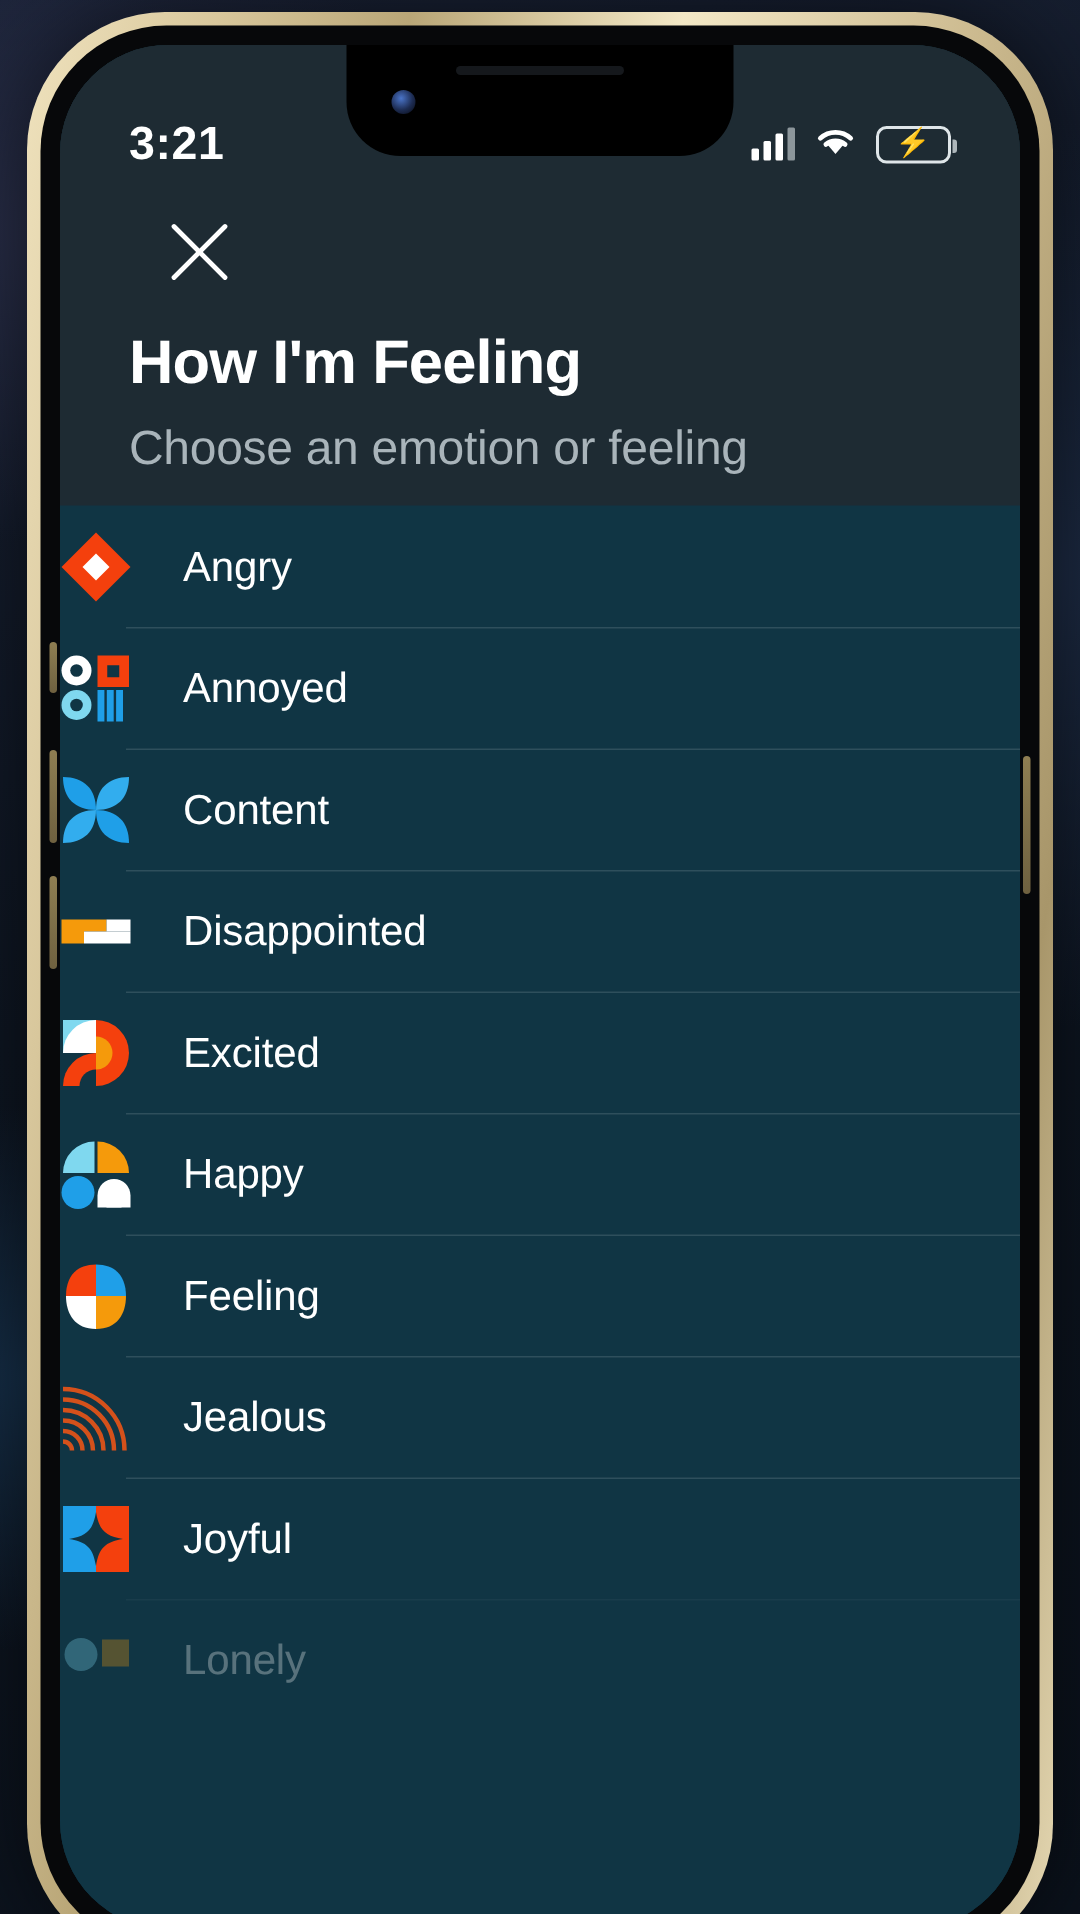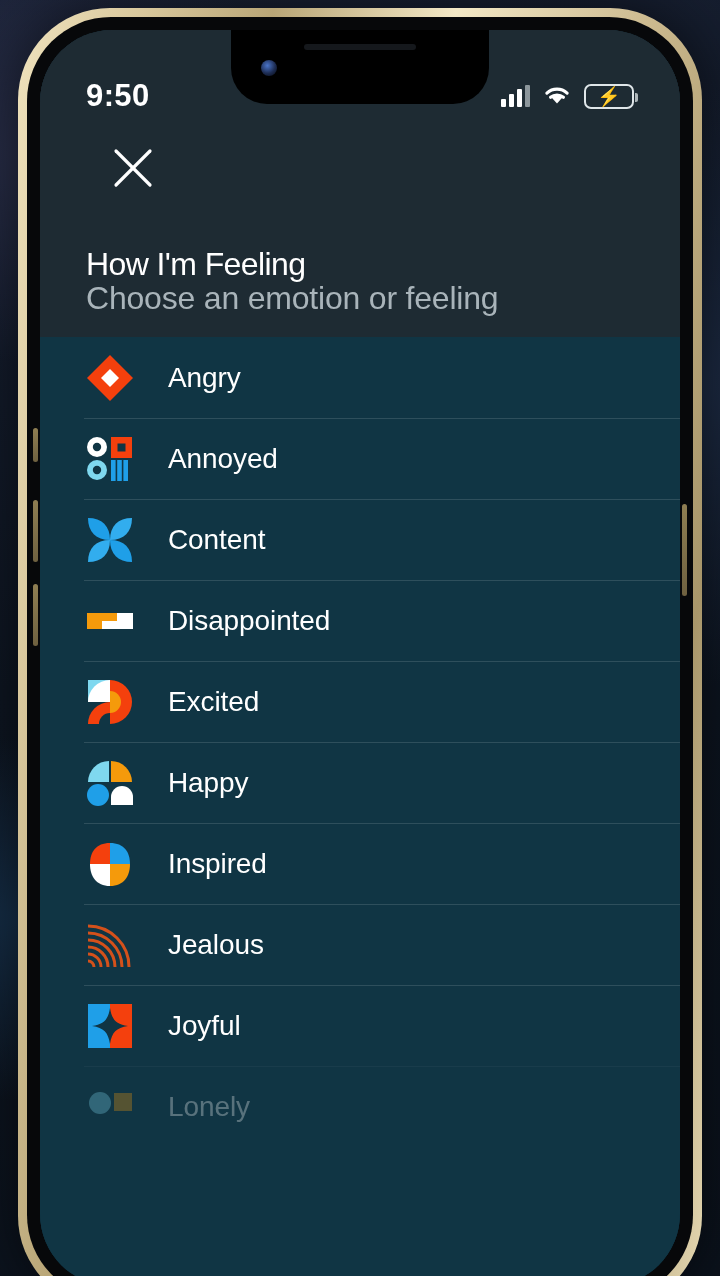--- a/index.html
+++ b/index.html
@@ -164,24 +164,23 @@
     width: 42px; height: 42px;
     cursor: pointer;
   }
   .close-btn svg { display: block; }
 
   .page-title {
     position: absolute;
     left: 46px;
     top: 188px;
     color: #ffffff;
-    font-size: 32px;
-    font-weight: normal;
+    font-size: 41px;
+    font-weight: bold;
     letter-spacing: -0.6px;
-    margin-top: 28px;
   }
   .page-subtitle {
     position: absolute;
     left: 46px;
     top: 250px;
     color: #a9b4ba;
     font-size: 32px;
     letter-spacing: -0.2px;
   }
 
@@ -190,21 +189,20 @@
     position: absolute;
     top: 307px; left: 0; right: 0; bottom: 0;
     background: #103544;
     overflow: hidden;
   }
   .row {
     position: relative;
     height: 81px;
     display: flex;
     align-items: center;
-    padding-left: 46px;
     cursor: pointer;
   }
   .row + .row::before {
     content: "";
     position: absolute;
     top: 0; left: 44px; right: 0;
     height: 1px;
     background: rgba(255,255,255,0.13);
   }
   .row-icon {
@@ -229,21 +227,21 @@
 <div class="phone">
   <div class="side-btn left-mute"></div>
   <div class="side-btn left-volup"></div>
   <div class="side-btn left-voldn"></div>
   <div class="side-btn right-power"></div>
 
   <div class="phone-inner">
     <div class="screen">
 
       <div class="statusbar">
-        <div class="clock">9:50</div>
+        <div class="clock">3:21</div>
         <div class="status-icons">
           <span class="bars">
             <i></i>
               <i></i>
               <i></i>
               <i></i>
           </span>
           <span>
             <svg width="30" height="23" viewBox="0 0 30 23">
               <path d="M15 20.6 L9.6 14.4 a8 8 0 0 1 10.8 0 Z" fill="#fff"></path>
@@ -358,21 +356,21 @@
 
         <div class="row">
           <span class="row-icon">
             <svg viewBox="0 0 48 48">
               <path d="M24 24 L24 3 C10 3 4 12 4 24 Z" fill="#f4400d"></path>
               <path d="M24 24 L24 3 C38 3 44 12 44 24 Z" fill="#1f9fe8"></path>
               <path d="M4 24 L24 24 L24 46 C10 46 4 36 4 24 Z" fill="#ffffff"></path>
               <path d="M44 24 L24 24 L24 46 C38 46 44 36 44 24 Z" fill="#f59a0b"></path>
             </svg>
           </span>
-          <span class="row-label">Inspired</span>
+          <span class="row-label">Feeling</span>
         </div>
 
         <div class="row">
           <span class="row-icon">
             <svg viewBox="0 0 48 48">
               <g fill="none" stroke="#d4511b" stroke-width="3">
                 <path d="M2 5 A41 41 0 0 1 43 46"></path>
                 <path d="M2 12 A34 34 0 0 1 36 46"></path>
                 <path d="M2 19 A27 27 0 0 1 29 46"></path>
                 <path d="M2 26 A20 20 0 0 1 22 46"></path>

